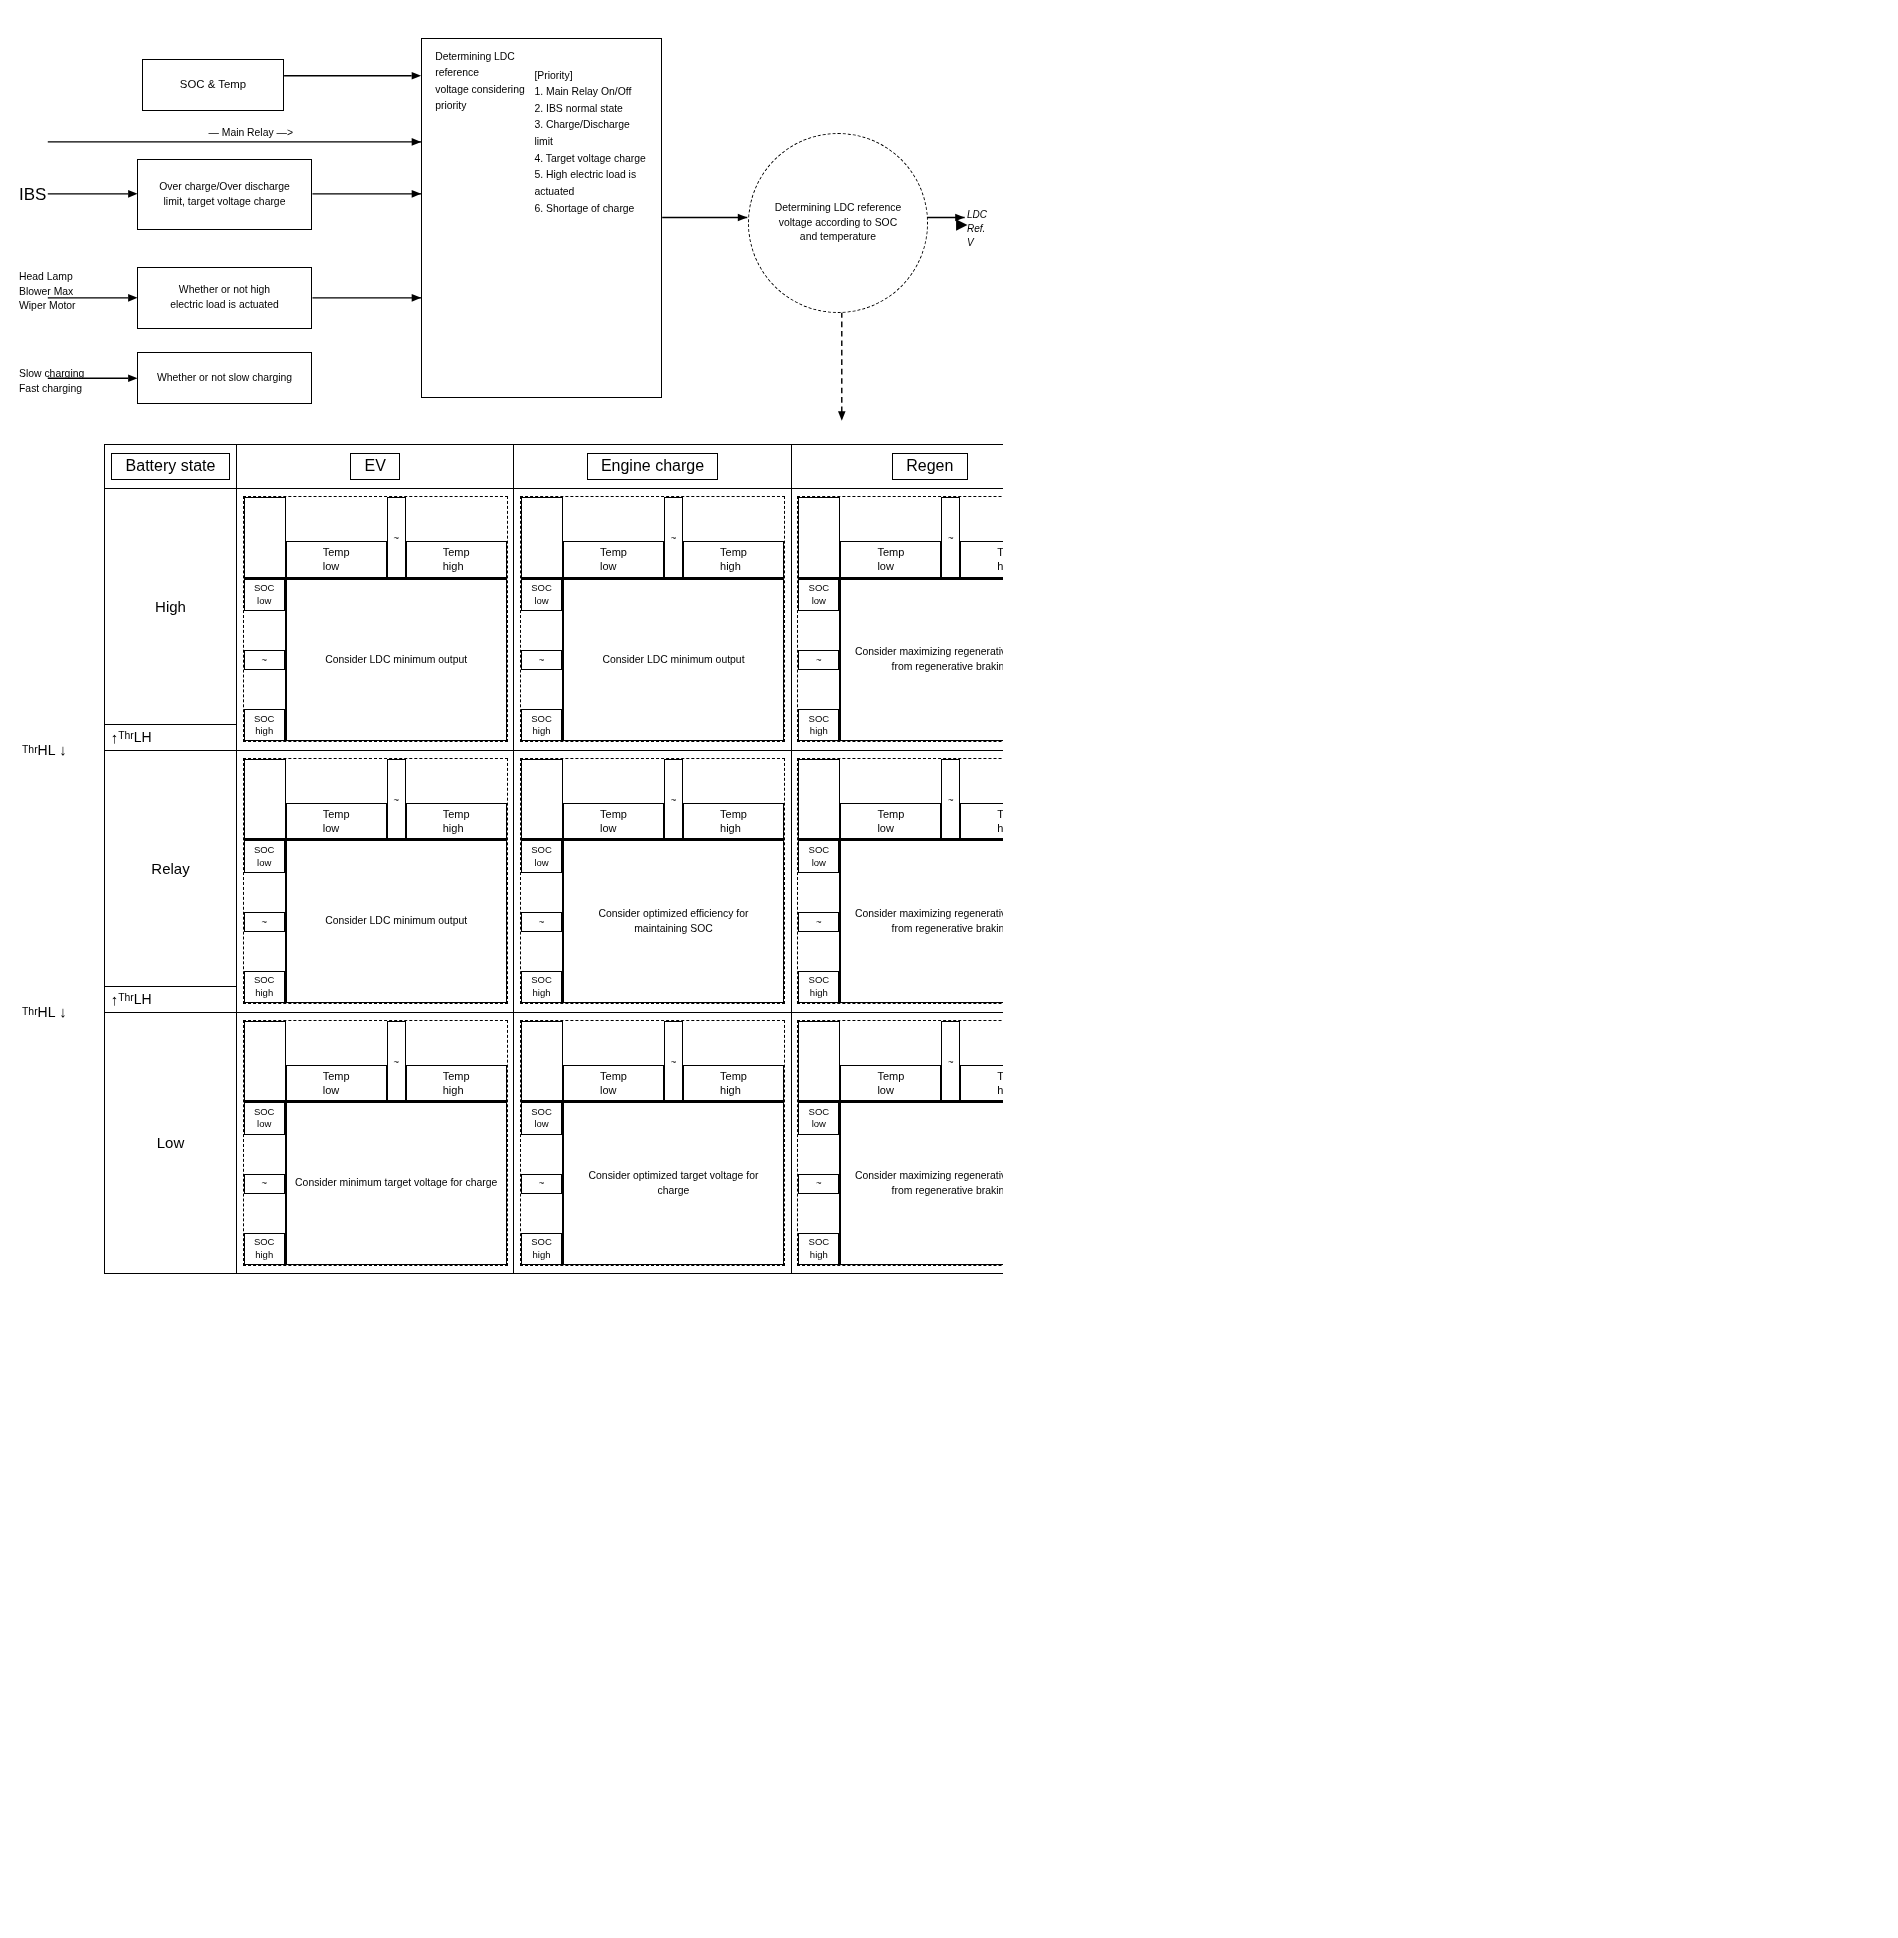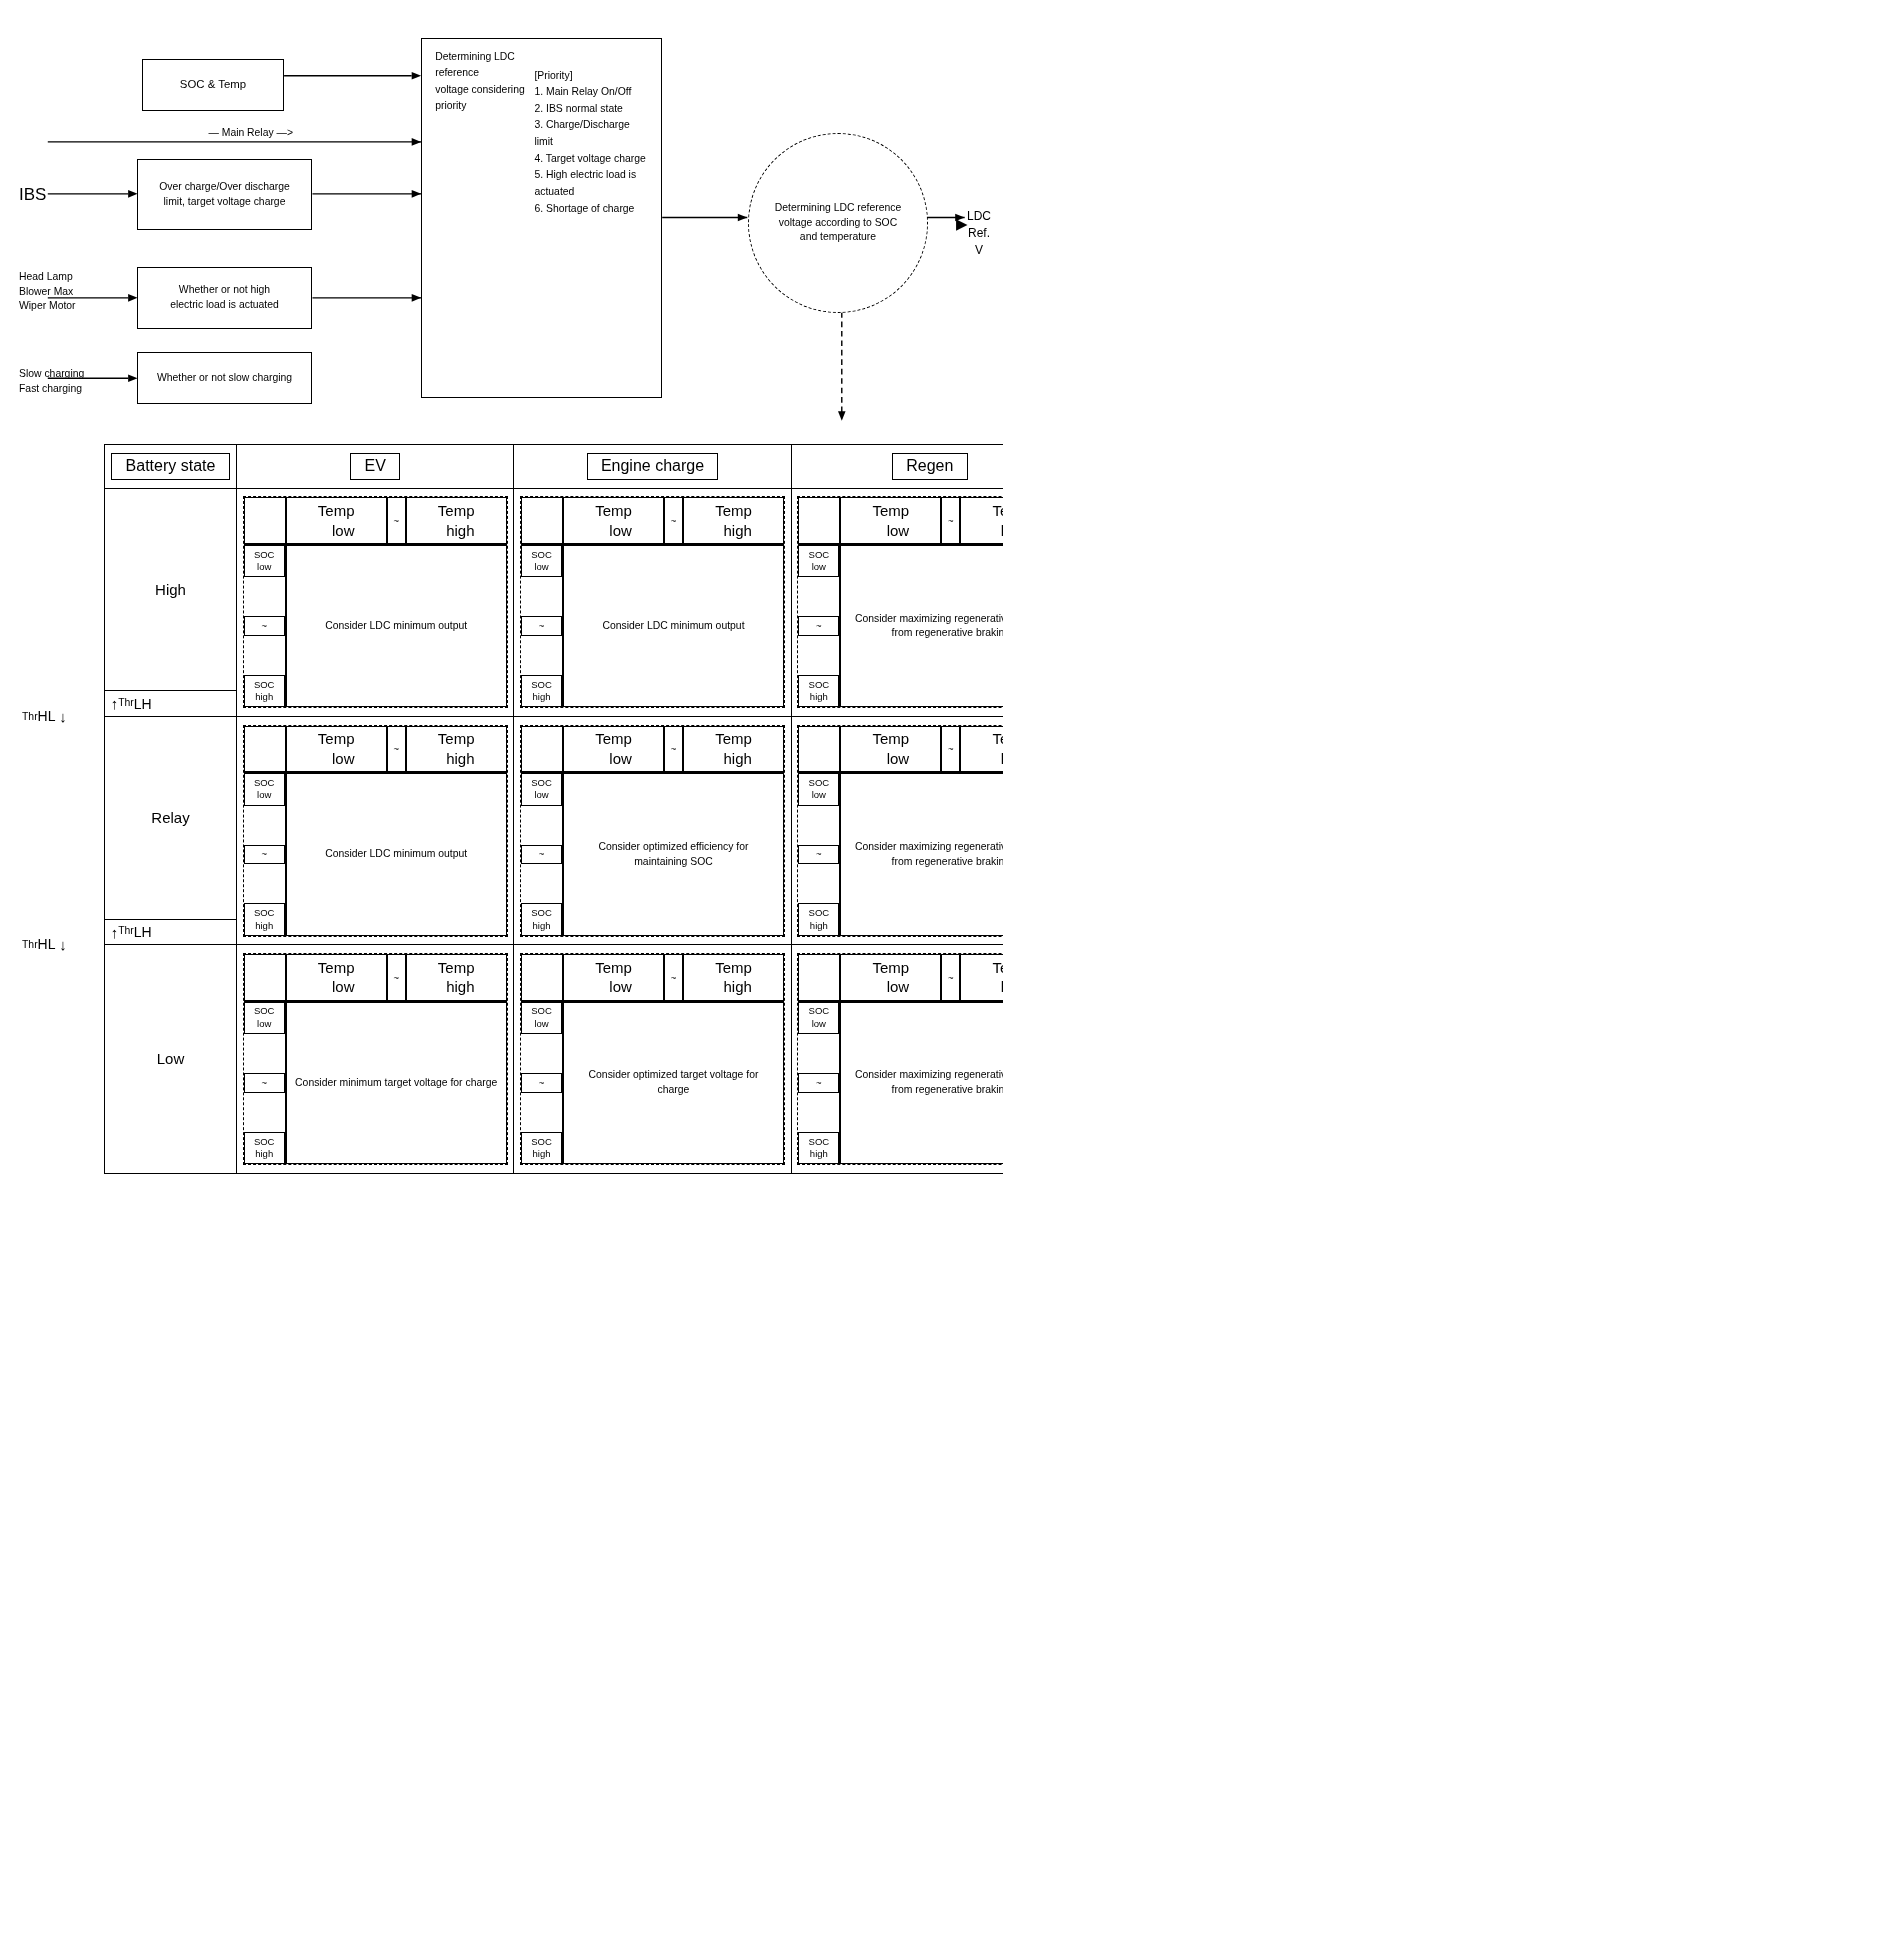--- a/index.html
+++ b/index.html
@@ -178,26 +178,27 @@
 
     .inner-header-row {
       display: flex;
       border-bottom: 0.9px solid #000;
     }
 
     .inner-temp-cell {
       flex: 1;
       border: 0.9px solid #000;
       padding: 2.8px 3.8px;
-      text-align: right;
-      font-size: 15px;
+      text-align: left;
+      font-size: 11px;
       line-height: 1.3;
       display: flex;
       align-items: center;
       justify-content: center;
+      margin-top: 44px;
     }
 
     .inner-temp-tilde {
       width: 19px;
       min-width: 19px;
       border: 0.9px solid #000;
       display: flex;
       align-items: center;
       justify-content: center;
       font-size: 9.5px;
@@ -275,21 +276,21 @@
       4. Target voltage charge<br>
       5. High electric load is actuated<br>
       6. Shortage of charge
     </div>
   </div>
 
   <div class="dashed-circle" style="left:729px; top:114px; width:180px; height:180px; font-size:10.4px; text-align:center;">
     Determining LDC reference<br>voltage according to SOC<br>and temperature
   </div>
 
-  <div style="position:absolute; left:948px; top:189px; font-size:12px; text-align:center; line-height:1.4;">LDC<br>Ref. V</div>
+  <div style="position:absolute; left:948px; top:189px; font-size:10px; text-align:left; line-height:1.4;font-style:italic;">LDC<br>Ref. V</div>
   <div style="position:absolute; left:937px; top:196px; font-size:15px;">▶</div>
 </div>
 
 <div class="bottom-section" style="margin-left:85px;">
 
   <div class="bottom-header">
     <div class="col-battery-state-header">
       <div class="col-header-box">Battery state</div>
     </div>
     <div class="col-ev-header">

